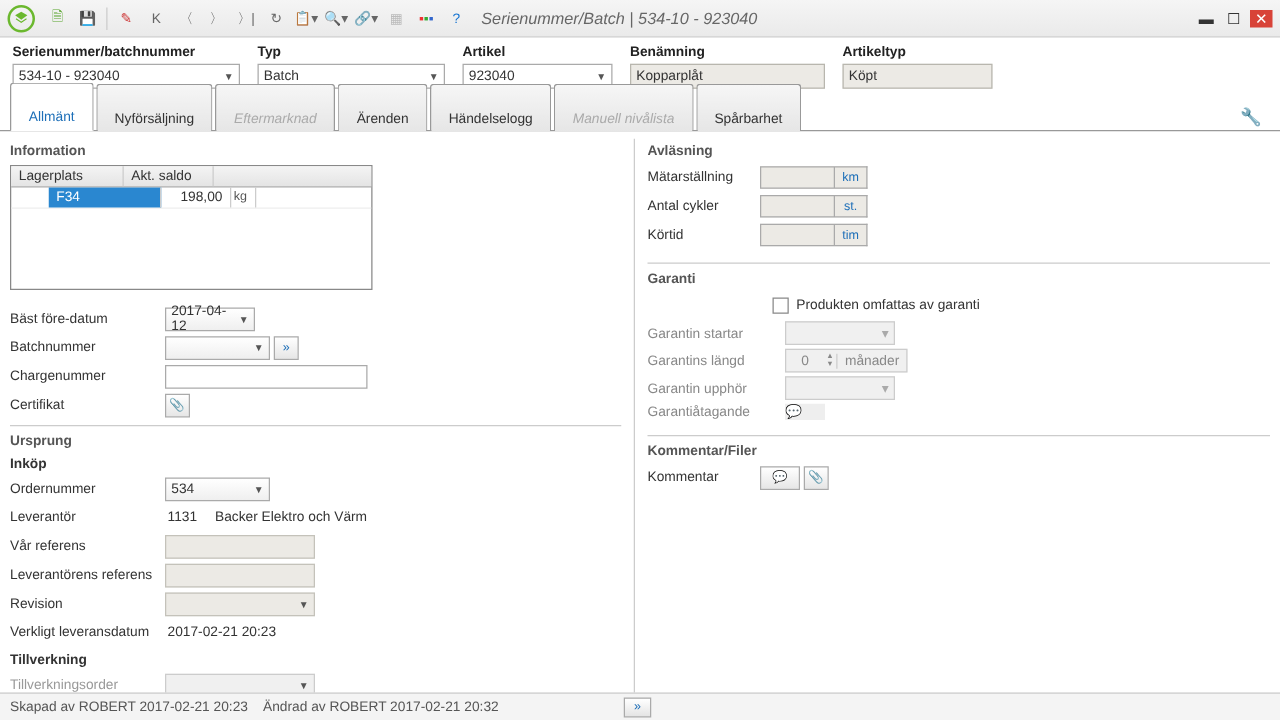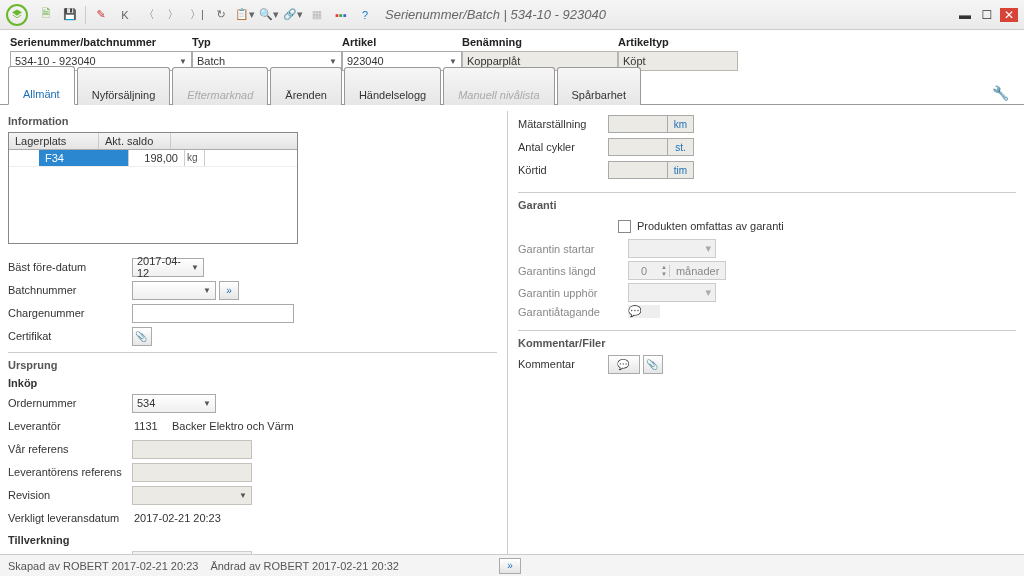--- a/index.html
+++ b/index.html
@@ -12,42 +12,42 @@
 .toolbar-btn.green { color: #5aa52e; }
 .toolbar-btn.red { color: #c33; }
 .toolbar-btn.blue { color: #1976d2; }
 .toolbar-btn.dim { color: #bbb; }
 .toolbar-sep { width: 1px; height: 18px; background: #ccc; margin: 0 3px; }
 .title-text { margin-left: 8px; color: #666; font-size: 13px; font-style: italic; }
 .win-controls { margin-left: auto; display: flex; gap: 4px; }
 .win-btn { width: 18px; height: 14px; display: flex; align-items: center; justify-content: center; font-size: 12px; cursor: pointer; }
 .win-close { background: #d84338; color: #fff; }
 
-.header-fields { display: flex; padding: 6px 10px 8px; }
+.header-fields { display: flex; gap: 14px; padding: 6px 10px 8px; }
 .hf { display: flex; flex-direction: column; }
 .hf label { font-weight: bold; font-size: 11px; margin-bottom: 3px; color: #222; }
 .hf .combo, .hf .txt { height: 20px; border: 1px solid #aaa; background: #fff; font-size: 11px; padding: 0 4px; }
 .combo { display: flex; align-items: center; justify-content: space-between; background: linear-gradient(#fff,#efefef); }
 .combo .arrow { font-size: 8px; color: #555; }
 .txt.readonly { background: #eceae5; border-color: #b8b6ae; }
 
 .tabbar { display: flex; align-items: flex-end; border-bottom: 1px solid #999; padding: 0 8px; position: relative; height: 26px; background: #fff; }
 .tab { padding: 21px 14px 4px; border: 1px solid #999; border-bottom: none; margin-right: 2px; background: linear-gradient(#f6f6f6,#e6e6e6); font-size: 11px; cursor: pointer; position: relative; top: 1px; border-radius: 3px 3px 0 0; }
 .tab.active { background: #fff; color: #1d6fb8; font-weight: normal; border-bottom: 1px solid #fff; z-index: 2; }
 .tab.disabled { color: #aaa; font-style: italic; }
 .wrench { margin-left: auto; font-size: 14px; color: #666; cursor: pointer; padding: 3px 6px; }
 
 .content { display: flex; padding: 6px 8px 0; height: 474px; }
 .col-left { width: 500px; border-right: 1px solid #ccc; padding-right: 10px; }
 .col-right { flex: 1; padding-left: 10px; }
 
 .section-title { font-weight: bold; color: #555; font-size: 11px; margin: 4px 0 5px; }
 .subsection-title { font-weight: bold; color: #333; font-size: 11px; margin: 6px 0 4px; }
 
-.grid { border: 1px solid #888; width: 290px; height: 112px; background: #fff; }
+.grid { border: 1px solid #888; width: 290px; height: 100px; background: #fff; }
 .grid-head { display: flex; background: linear-gradient(#f4f4f4,#e4e4e4); border-bottom: 1px solid #aaa; }
 .grid-head .cell, .grid-row .cell { padding: 2px 6px; font-size: 11px; border-right: 1px solid #ccc; }
 .grid-head .c1 { width: 90px; }
 .grid-head .c2 { width: 72px; }
 .grid-row { display: flex; border-bottom: 1px solid #eee; }
 .grid-row.selected .c1 { background: #2a87d0; color: #fff; }
 .grid-row .c1 { width: 90px; margin-left: 30px; }
 .grid-row .c2 { width: 56px; text-align: right; }
 .grid-row .c3 { width: 20px; font-size: 10px; color: #555; padding: 2px 2px; }
 
@@ -244,20 +244,21 @@
           <span class="arrow">▼</span>
         </div>
     </div>
     <div class="form-row">
       <label>Verkligt färdigdatum</label>
     </div>
   </div>
 
   <div class="col-right">
     <div class="right-box">
+      <div class="section-title">Avläsning</div>
       <div class="form-row">
         <label style="width:90px">Mätarställning</label>
         <div class="unit-input">
             <div class="inp"></div>
             <div class="unit">km</div>
           </div>
       </div>
       <div class="form-row">
         <label style="width:90px">Antal cykler</label>
         <div class="unit-input">

